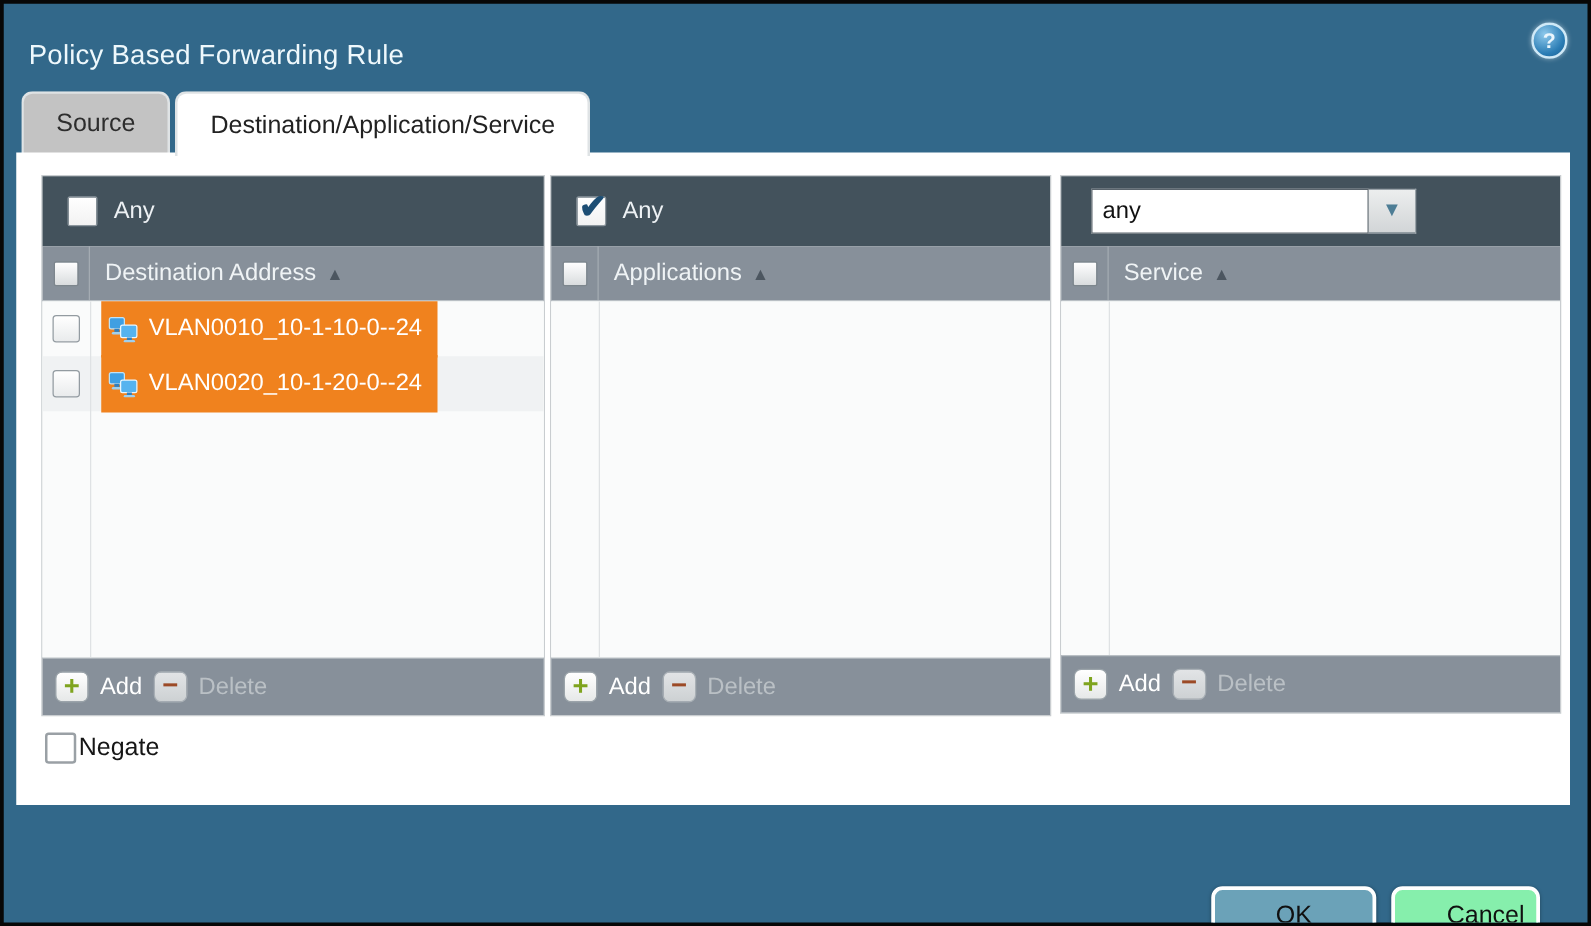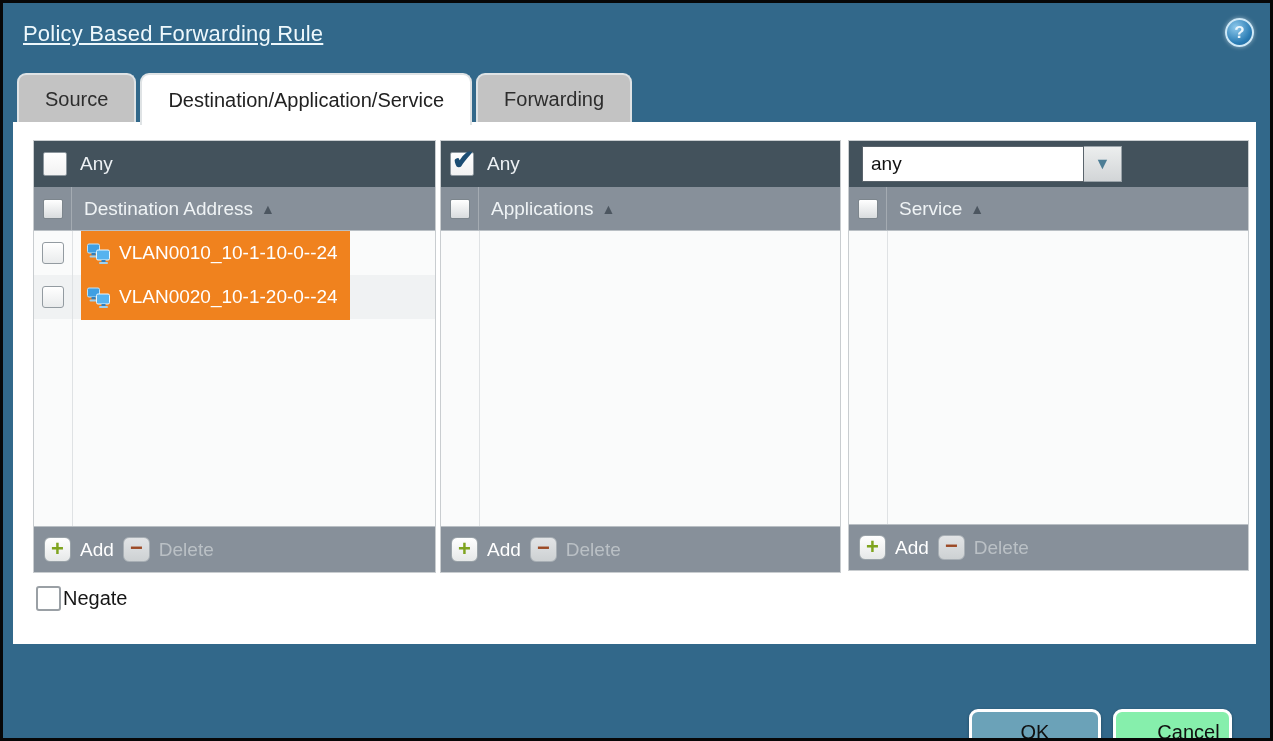--- a/index.html
+++ b/index.html
@@ -1,38 +1,38 @@
 <!DOCTYPE html>
 <html><head>
 <meta charset="utf-8">
 <style>
   html,body{margin:0;padding:0;background:#222;}
   *{box-sizing:border-box;font-family:"Liberation Sans",sans-serif;}
   .dialog{
     position:relative;width:1273px;height:741px;
     background:#32688a;border:3px solid #070707;overflow:hidden;
   }
-  .title{position:absolute;left:20px;top:18px;font-size:22px;color:#eef8fc;letter-spacing:.2px;text-decoration:underline;}
+  .title{position:absolute;left:20px;top:28px;font-size:22px;color:#eef8fc;letter-spacing:.2px;}
   .help{position:absolute;right:16px;top:15px;width:29px;height:29px;border-radius:50%;
     background:radial-gradient(circle at 35% 30%,#8ec9ec,#2a7cb4 65%,#1b5f92);
     border:2px solid #cfe9f7;box-shadow:0 0 4px rgba(255,255,255,.5);
     display:flex;align-items:center;justify-content:center;color:#eaf6fd;font-weight:bold;font-size:17px;cursor:pointer;}
   
   .tabs{position:absolute;left:14px;top:70px;height:50px;display:flex;gap:4px;align-items:stretch;}
   .tab{border-radius:9px 9px 0 0;background:#c3c3c3;border:2px solid #dfe3e5;border-bottom:none;
     display:flex;align-items:center;justify-content:center;padding:0 26px;
     font-size:20px;color:#2d2d2d;cursor:pointer;}
   .tab.active{background:#ffffff;height:52px;z-index:3;color:#222;}
   
   .content{position:absolute;left:10px;top:119px;width:1243px;height:522px;background:#ffffff;z-index:2;}
   .panel{position:absolute;top:18px;height:433px;border:1px solid #c9cdd0;display:flex;flex-direction:column;background:#fafbfb;}
   .p1{left:20px;width:403px;}
   .p2{left:427px;width:401px;}
   .p3{left:835px;width:401px;height:431px;}
-  .panel-any{height:46px;background:#43525c;display:flex;align-items:center;padding-left:9px;gap:13px;flex:none;}
+  .panel-any{height:56px;background:#43525c;display:flex;align-items:center;padding-left:20px;gap:13px;flex:none;}
   .any-label{color:#edf1f4;font-size:19px;}
   .cb{background:linear-gradient(#ffffff,#f2f2f2);border:1px solid #8d979e;border-radius:2px;position:relative;cursor:pointer;}
   .cb-any{width:24px;height:24px;}
   .checkmark{position:absolute;left:1px;top:-9px;font-size:27px;color:#1d4e74;font-weight:bold;}
   .panel-cols{height:44px;background:#87909a;display:flex;align-items:center;flex:none;border-bottom:1px solid #b9bfc4;}
   .col-cb-cell{width:38px;display:flex;align-items:center;justify-content:center;align-self:stretch;border-right:1px solid #a4abb2;}
   .cb-col{width:20px;height:20px;background:linear-gradient(#ffffff,#d9dcde);border:1px solid #7d868d;}
   .col-label{color:#eff3f5;font-size:19px;margin-left:12px;}
   .sort-arrow{color:#4c5660;font-size:14px;margin-left:8px;}
   .panel-body{flex:1;position:relative;background:#fafbfb;overflow:hidden;}
@@ -74,21 +74,20 @@
 
 <div class="dialog">
   <div class="title">Policy Based Forwarding Rule</div>
   <div class="help">
       <span>?</span>
     </div>
 
   <div class="tabs">
     <div class="tab">Source</div>
     <div class="tab active">Destination/Application/Service</div>
-    <div class="tab">Forwarding</div>
   </div>
 
   <div class="content">
 
     <div class="panel p1">
       <div class="panel-any">
         <div class="cb cb-any"></div>
         <span class="any-label">Any</span>
       </div>
       <div class="panel-cols">

